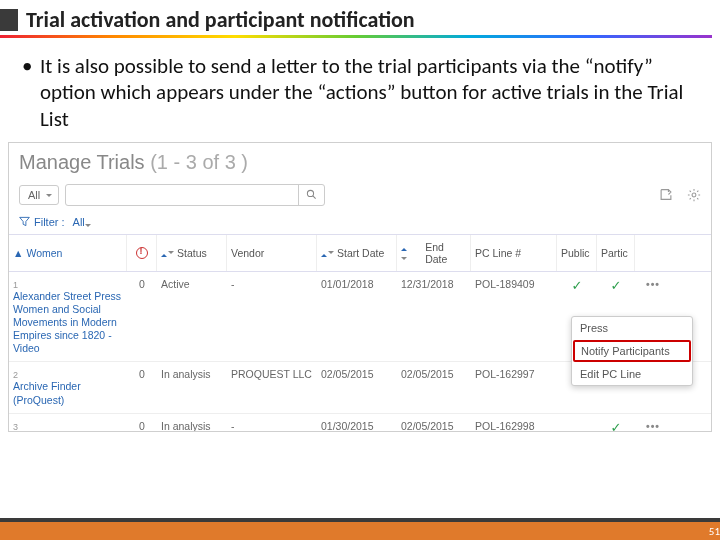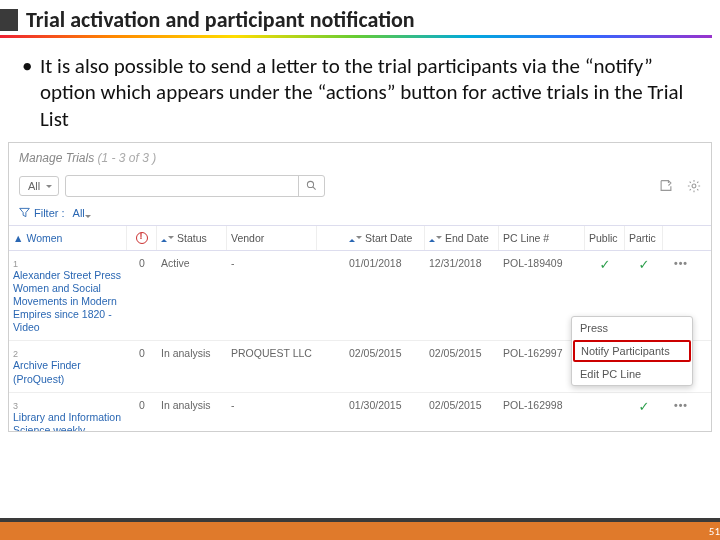--- a/index.html
+++ b/index.html
@@ -6,38 +6,38 @@
   body { font-family: Calibri, Arial, sans-serif; width: 720px; height: 540px; background: #fff; overflow: hidden; position: relative; }
   .slide { width: 720px; height: 540px; position: relative; }
   .title-bar { padding: 6px 8px 3px 0; }
   .title-box { display: flex; align-items: center; }
   .title-square { width: 18px; height: 22px; background: #3a3a3a; margin-right: 8px; }
   .title-text { font-size: 22px; font-weight: 700; color: #222; }
   .rainbow { height: 3px; width: 100%; background: linear-gradient(90deg,#e23,#f80 16%,#fd0 33%,#6c3 50%,#0ad 66%,#36f 83%,#93c); margin-top: 2px; }
   .bullet { padding: 12px 36px 8px 40px; font-size: 21px; line-height: 1.25; color: #111; position: relative; }
   .bullet::before { content: "•"; position: absolute; left: 22px; top: 12px; }
   .screenshot { margin: 2px 8px 0 8px; border: 1px solid #cfcfcf; background: #fff; font-family: Arial, sans-serif; font-size: 11px; color: #555; position: relative; height:290px; overflow:hidden; }
-  .mg-title { padding: 8px 10px 6px; color: #888; font-size: 12px; font-style: italic; }
+  .mg-title { padding: 8px 10px 6px; color: #888; font-size: 20px; }
   .mg-title .count { color: #aaa; font-weight: 400; }
   .toolbar { display: flex; align-items: center; padding: 4px 10px 6px; gap: 6px; }
   .dd { border: 1px solid #ccc; border-radius: 3px; padding: 3px 18px 3px 8px; color: #666; position: relative; background:#fff; font-size:11px;}
   .dd::after { content:""; position:absolute; right:6px; top:8px; border:3px solid transparent; border-top-color:#888;}
   .searchbox { flex:1; border:1px solid #ccc; border-radius:3px; height:22px; display:flex; align-items:center; max-width:260px;}
   .searchbox input { border:0; flex:1; padding:0 6px; font-size:11px; outline:none; }
   .searchbtn { border-left:1px solid #ccc; width:26px; height:100%; display:flex; align-items:center; justify-content:center; color:#888;}
   .toolbar-right { margin-left:auto; display:flex; gap:14px; color:#3b7; font-size:13px;}
   .tool-ico { color:#888; cursor:pointer; }
   .filter-row { padding: 4px 10px 6px; color:#2a67b3; font-size:11px; display:flex; align-items:center; gap:4px;text-align:center;}
   .funnel { color:#2a67b3; }
   .thead { display:flex; border-top:1px solid #dde; border-bottom:1px solid #dde; background:#fff; font-size:10.5px; color:#555;}
   .th { padding:6px 4px; display:flex; align-items:center; gap:3px; border-right:1px solid #eee;}
   .th:last-child{border-right:0;}
   .sort::before{content:"";display:inline-block;width:0;height:0;border:3px solid transparent;border-bottom-color:#2a67b3;margin-right:1px;}
   .sort::after{content:"";display:inline-block;width:0;height:0;border:3px solid transparent;border-top-color:#888;margin-left:0px;}
-  .c-name{width:118px;color:#2a67b3;} .c-o{width:30px;justify-content:center;} .c-stat{width:70px;} .c-vend{width:90px;} .c-sd{width:80px;margin-left:28px;} .c-ed{width:74px;} .c-pol{width:86px;} .c-pub{width:40px;} .c-part{width:38px;} .c-act{width:36px;}
+  .c-name{width:118px;color:#2a67b3;} .c-o{width:30px;justify-content:center;} .c-stat{width:70px;} .c-vend{width:90px;} .c-sd{width:80px;} .c-ed{width:74px;gap:12px;} .c-pol{width:86px;} .c-pub{width:40px;} .c-part{width:38px;} .c-act{width:36px;}
   .redcirc{width:12px;height:12px;border:1.5px solid #c33;border-radius:50%;display:inline-block;position:relative;}
   .redcirc::after{content:"!";position:absolute;left:3px;top:-2px;color:#c33;font-size:9px;font-weight:bold;}
   .row { display:flex; border-bottom:1px solid #eee; font-size:10.5px; color:#666;}
   .cell { padding:6px 4px; }
   .c-name .link{ color:#2a67b3; line-height:1.25; display:block;}
   .check{color:#2a9d4a;font-size:13px;text-align:center;}
   .dots{color:#888;letter-spacing:1px;cursor:pointer;text-align:center;font-weight:bold;}
   .menu { position:absolute; right:18px; top:173px; background:#fff; border:1px solid #ccc; border-radius:3px; box-shadow:0 2px 6px rgba(0,0,0,.2); width:122px; font-size:11px; z-index:10;}
   .menu-item{padding:5px 8px;color:#555;cursor:pointer;}
   .menu-item.hl{border:2px solid #c00;border-radius:2px;margin:1px;padding:3px 6px;}

